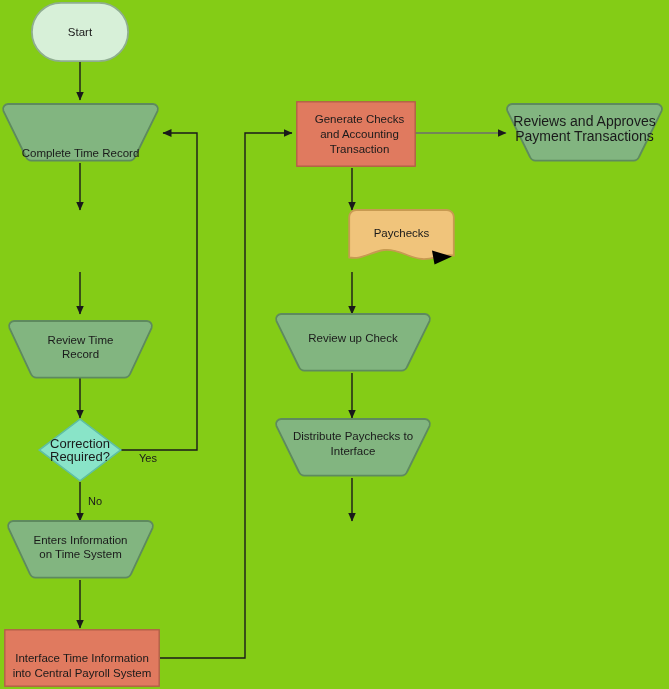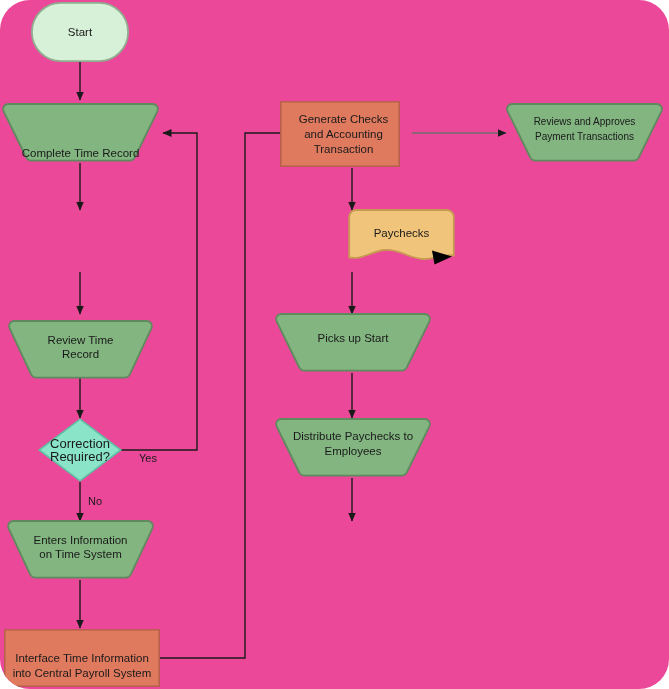--- a/index.html
+++ b/index.html
@@ -7,23 +7,22 @@
     padding: 0;
     background: #ffffff;
   }
   body {
     font-family: "Liberation Sans", sans-serif;
   }
   #canvas {
     position: relative;
     width: 669px;
     height: 689px;
-    background: #ec4899;
+    background: #84cc16;
     overflow: hidden;
-    border-radius: 30px;
   }
   #edges {
     position: absolute;
     left: 0;
     top: 0;
     width: 669px;
     height: 689px;
   }
   .node {
     position: absolute;
@@ -143,58 +142,58 @@
   </div>
 
   <div class="node" style="left:4px; top:629px; width:156px; height:74px;">
     <svg width="156" height="58" viewBox="0 0 156 58" xmlns="http://www.w3.org/2000/svg">
       <rect x="0.8" y="0.8" width="154.4" height="56.4" fill="#e07a5f" stroke="#b35f49" stroke-width="1.4"></rect>
     </svg>
     <div class="node-label" style="font-size:11.5px; line-height:15px;">Interface Time Information
 into Central Payroll System</div>
   </div>
 
-  <div class="node" style="left:280px; top:101px; width:127px; height:66px;">
+  <div class="node" style="left:296px; top:101px; width:127px; height:66px;">
     <svg width="120" height="66" viewBox="0 0 120 66" xmlns="http://www.w3.org/2000/svg">
       <rect x="0.8" y="0.8" width="118.4" height="64.4" fill="#e07a5f" stroke="#b35f49" stroke-width="1.4"></rect>
     </svg>
     <div class="node-label" style="font-size:11.5px; line-height:15px;">Generate Checks
 and Accounting
 Transaction</div>
   </div>
 
   <div class="node" style="left:506px; top:103px; width:157px; height:61px;">
     <svg width="157" height="61" viewBox="0 0 157 61" xmlns="http://www.w3.org/2000/svg">
       <path d="M6,1 H151 A5,5 0 0 1 155.6,7.8 L133,54 A6,6 0 0 1 127.5,57.6 H29.5 A6,6 0 0 1 24,54 L1.4,7.8 A5,5 0 0 1 6,1 Z" fill="#82b580" stroke="#5e8a5e" stroke-width="1.8"></path>
     </svg>
-    <div class="node-label overflow" style="height:52px; font-size:10px; line-height:15px;">Reviews and Approves
+    <div class="node-label overflow" style="height:52px; font-size:14px; line-height:15px;">Reviews and Approves
 Payment Transactions</div>
   </div>
 
   <div class="node" style="left:300px; top:209px; width:107px; height:64px;margin-left:48px;">
     <svg width="107" height="64" viewBox="0 0 107 64" xmlns="http://www.w3.org/2000/svg">
       <path d="M8,1 H99 A7,7 0 0 1 105.8,8 V46.5
                C92,44.5 86,51 74,50
                C60,49 50,39 36,41
                C22,43 14,51 1.2,48.5
                V8 A7,7 0 0 1 8,1 Z" fill="#f0c47b" stroke="#c79a52" stroke-width="1.8"></path>
       <path d="M84,41.5 L104,47.5 L86.5,55.5 Z" fill="#000000"></path>
     </svg>
     <div class="node-label" style="height:48px;">Paychecks</div>
   </div>
 
   <div class="node" style="left:275px; top:313px; width:156px; height:61px;">
     <svg width="156" height="61" viewBox="0 0 156 61" xmlns="http://www.w3.org/2000/svg">
       <path d="M6,1 H150 A5,5 0 0 1 154.6,7.8 L132,54 A6,6 0 0 1 126.5,57.6 H29.5 A6,6 0 0 1 24,54 L1.4,7.8 A5,5 0 0 1 6,1 Z" fill="#82b580" stroke="#5e8a5e" stroke-width="1.8"></path>
     </svg>
-    <div class="node-label" style="height:50px;">Picks up Start</div>
+    <div class="node-label" style="height:50px;">Review up Check</div>
   </div>
 
   <div class="node" style="left:275px; top:418px; width:156px; height:61px;">
     <svg width="156" height="61" viewBox="0 0 156 61" xmlns="http://www.w3.org/2000/svg">
       <path d="M6,1 H150 A5,5 0 0 1 154.6,7.8 L132,54 A6,6 0 0 1 126.5,57.6 H29.5 A6,6 0 0 1 24,54 L1.4,7.8 A5,5 0 0 1 6,1 Z" fill="#82b580" stroke="#5e8a5e" stroke-width="1.8"></path>
     </svg>
     <div class="node-label overflow" style="height:52px; font-size:11.5px; line-height:15px;">Distribute Paychecks to
-Employees</div>
+Interface</div>
   </div>
 
 
 </div>
 
 </body></html>

